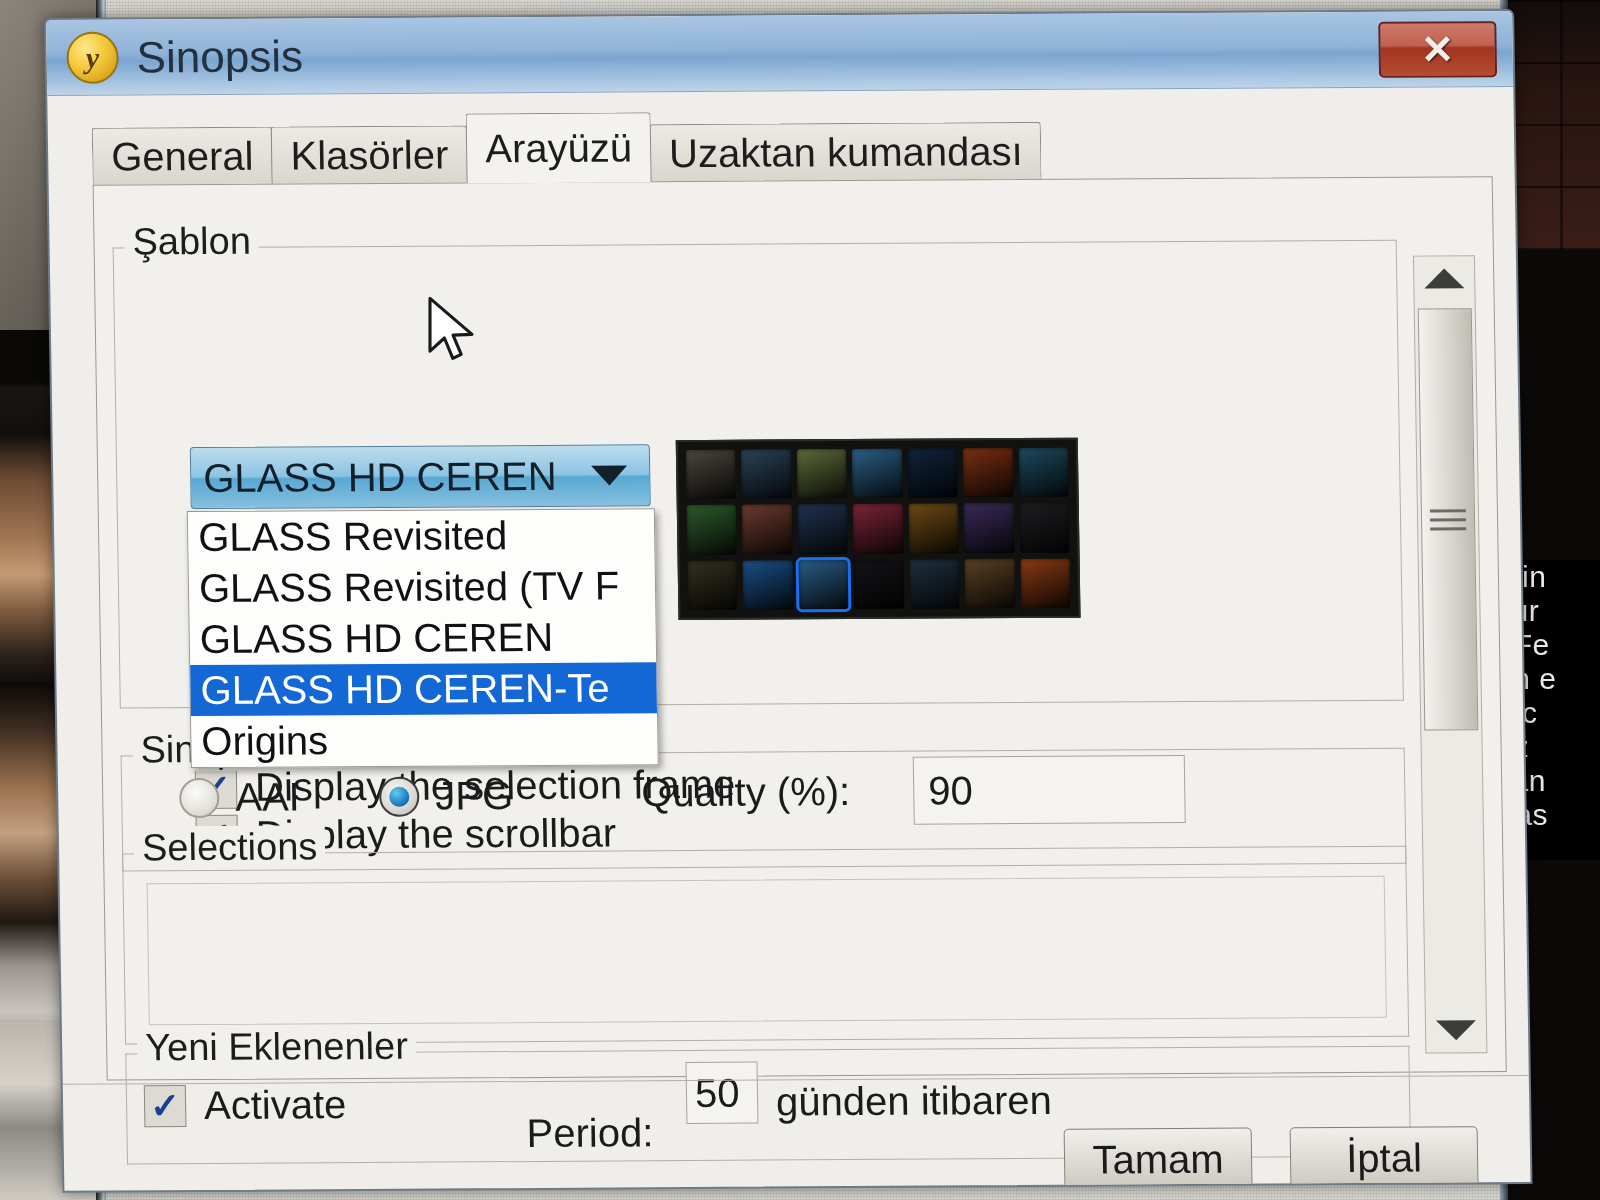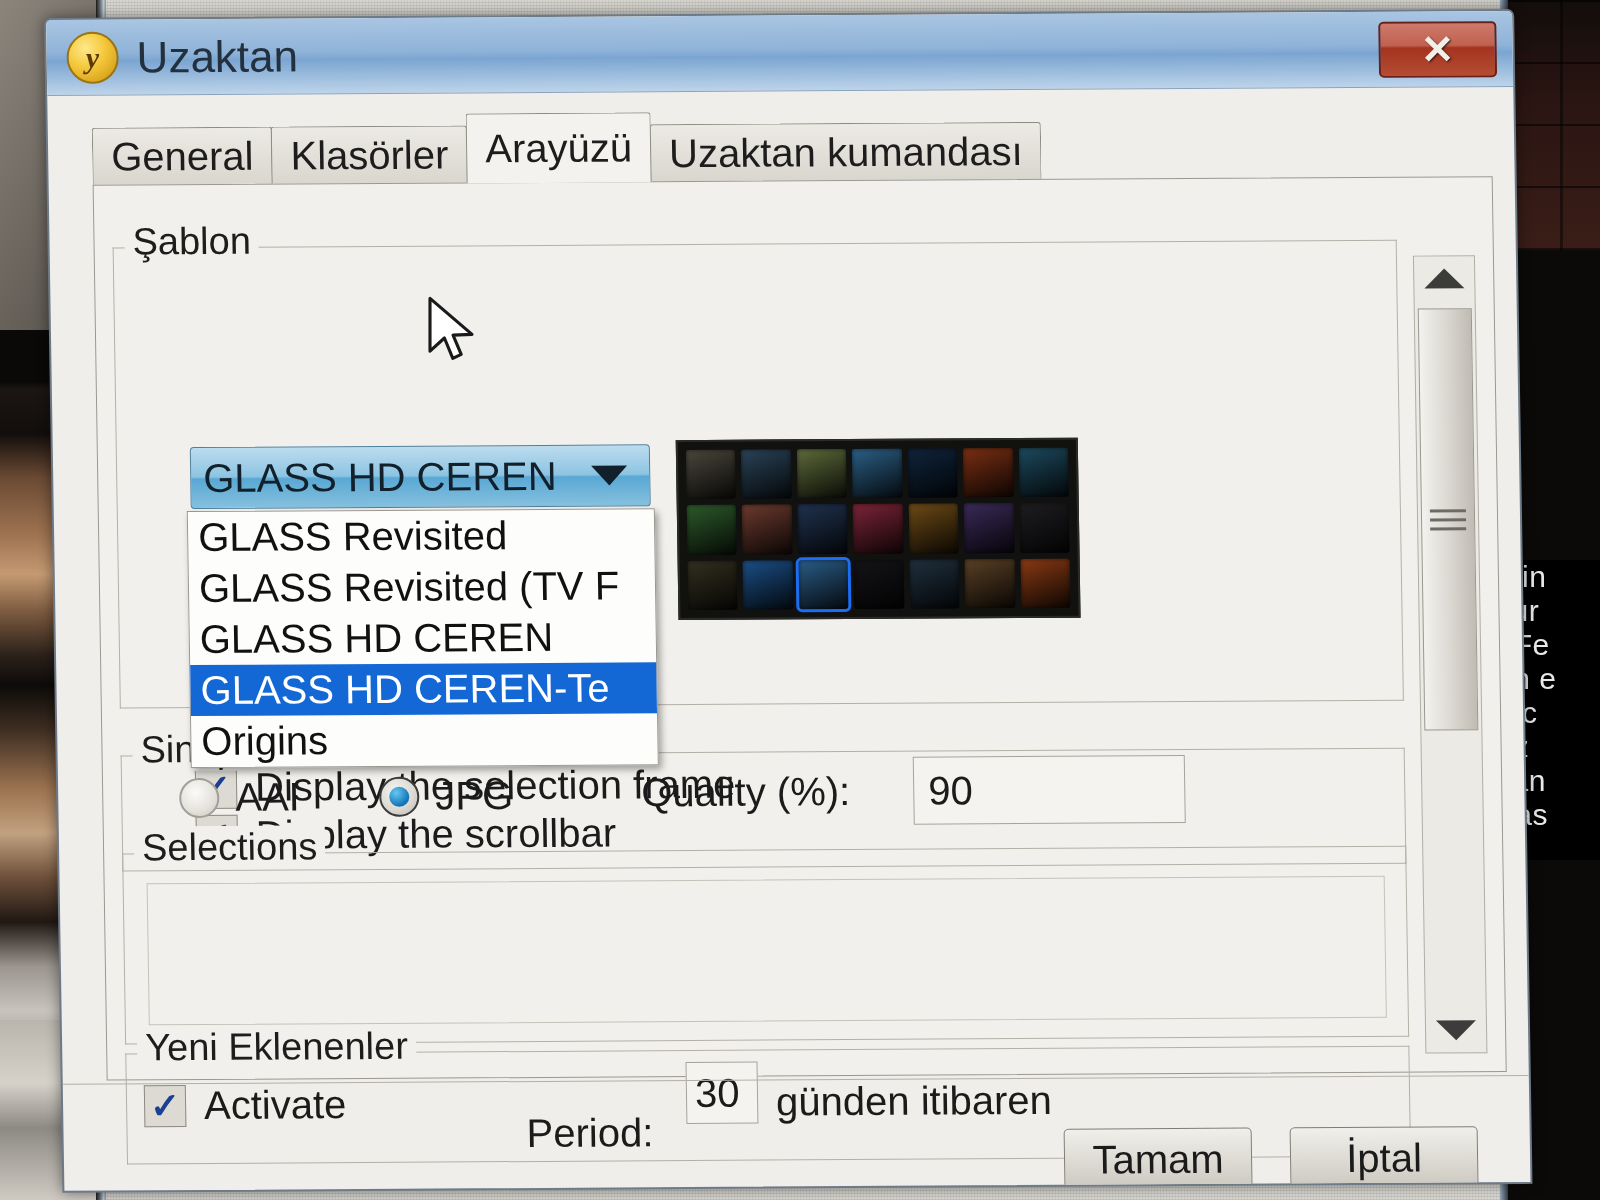--- a/index.html
+++ b/index.html
@@ -284,21 +284,21 @@
 ıtz
 yan
 ıras</div>
 </div>
 
 <div id="dialog-wrap">
 <div id="dialog">
 
   <div class="titlebar">
     <div class="app-icon">y</div>
-    <div class="title-text">Uzaktan</div>
+    <div class="title-text">Sinopsis</div>
     <div class="close-btn">✕</div>
   </div>
 
   <div class="tabstrip">
     <div class="tab">General</div>
     <div class="tab">Klasörler</div>
     <div class="tab active">Arayüzü</div>
     <div class="tab">Uzaktan kumandası</div>
   </div>
 
@@ -385,21 +385,21 @@
     <div class="gbox-frame" style="left:18px;top:868px;right:96px;height:110px;"></div>
     <div class="groupbox" style="left:18px;top:868px;right:96px;height:0;">
       <span class="legend">Yeni Eklenenler</span>
     </div>
 
     <div class="chk-row" style="left:36px;top:898px;">
       <span class="checkbox">✓</span>
       <span class="chk-label">Activate</span>
     </div>
     <div class="static-label" style="left:418px;top:928px;">Period:</div>
-    <div class="textbox" style="left:578px;top:880px;width:72px;height:62px;padding-left:8px;">30</div>
+    <div class="textbox" style="left:578px;top:880px;width:72px;height:62px;padding-left:8px;">50</div>
     <div class="static-label" style="left:668px;top:898px;">günden itibaren</div>
 
     <div class="vscroll">
       <div class="sb-btn up">
             <span class="sb-arrow-up"></span>
           </div>
       <div class="sb-thumb">
         <span class="grip-wrap">
           <span class="grip"></span>
               <span class="grip"></span>

